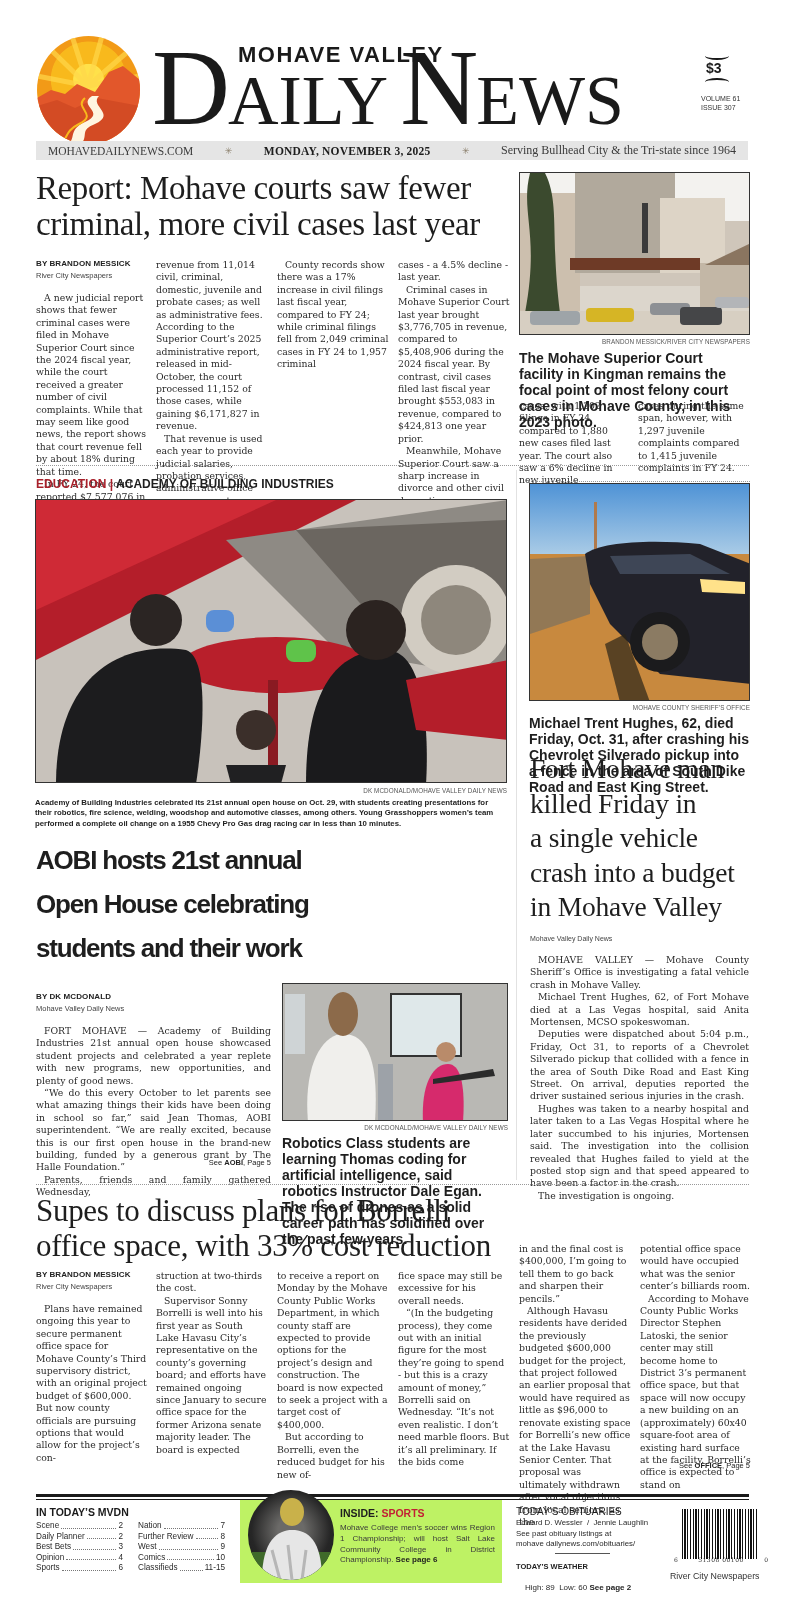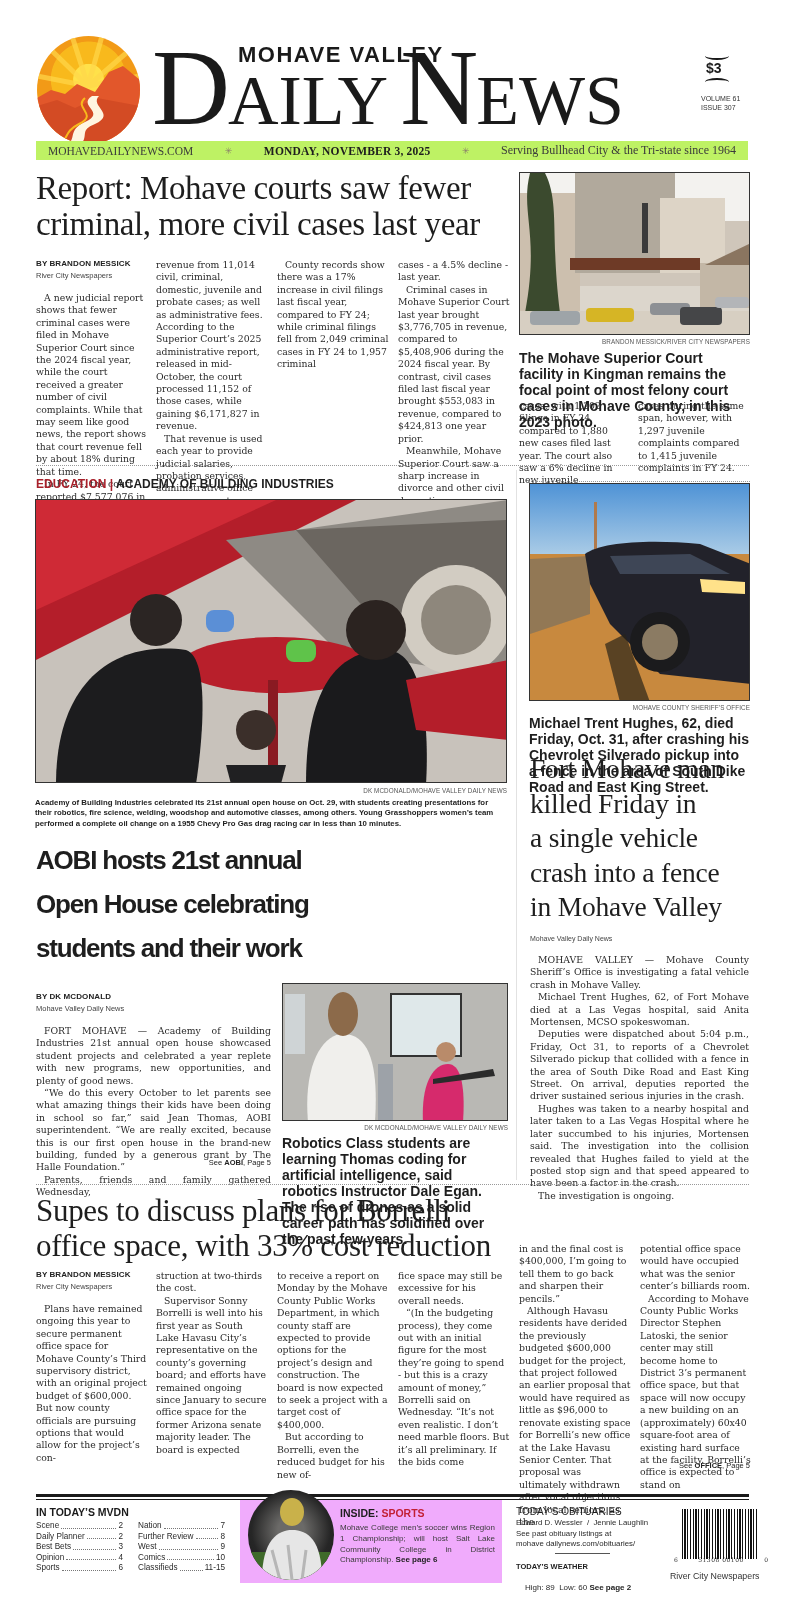--- a/index.html
+++ b/index.html
@@ -43,21 +43,21 @@
   <div class="abs serif" style="left:152px;top:34px;color:#1a1a1a;white-space:nowrap;line-height:1">
     <span style="font-size:108px;letter-spacing:-2px">D</span><span style="font-size:70px;letter-spacing:0px;vertical-align:baseline">AILY</span><span style="display:inline-block;width:12px"></span><span style="font-size:108px;letter-spacing:-2px">N</span><span style="font-size:70px;letter-spacing:0px">EWS</span>
   </div>
   <div class="abs" style="left:705px;top:52px;width:24px;height:8px;border-bottom:2px solid #1a1a1a;border-radius:0 0 50% 50%"></div>
   <div class="abs sans" style="left:706px;top:60px;font-size:14px;font-weight:bold;color:#1a1a1a">$3</div>
   <div class="abs" style="left:705px;top:78px;width:24px;height:8px;border-top:2px solid #1a1a1a;border-radius:50% 50% 0 0"></div>
   <div class="abs sans" style="left:701px;top:95px;font-size:7px;color:#333">VOLUME 61</div>
   <div class="abs sans" style="left:701px;top:104px;font-size:7px;color:#333">ISSUE 307</div>
 </div>
 
-<div class="abs" style="left:36px;top:141px;width:712px;height:19px;background:#bef264;display:flex;align-items:center;justify-content:space-between;padding:0 12px">
+<div class="abs" style="left:36px;top:141px;width:712px;height:19px;background:#e5e5e5;display:flex;align-items:center;justify-content:space-between;padding:0 12px">
   <span class="serif" style="font-size:11.5px;color:#3b3b3b">MOHAVEDAILYNEWS.COM</span>
   <span style="font-size:9px;color:#8a7e6a">✳</span>
   <span class="serif" style="font-size:11.5px;font-weight:bold;color:#1e1e1e;letter-spacing:0.2px">MONDAY, NOVEMBER 3, 2025</span>
   <span style="font-size:9px;color:#8a7e6a">✳</span>
   <span class="serif" style="font-size:12px;color:#3b3b3b">Serving Bullhead City &amp; the Tri-state since 1964</span>
 </div>
 
 <div>
   <div class="abs serif" style="left:36px;top:170px;width:480px;font-size:33px;line-height:36px;color:#1e1e1e;letter-spacing:-0.4px">
     <div>Report: Mohave courts saw fewer</div>
@@ -205,21 +205,21 @@
       <path d="M95 150 L120 218 L90 218 L75 160 Z" fill="#2a2418" opacity="0.7"></path>
     </svg>
   </div>
   <div class="abs credit" style="left:529px;top:704px;width:221px">MOHAVE COUNTY SHERIFF’S OFFICE</div>
   <div class="abs caption" style="left:529px;top:715px;width:221px">Michael Trent Hughes, 62, died Friday, Oct. 31, after crashing his Chevrolet Silverado pickup into a fence in the area of South Dike Road and East King Street.</div>
 
   <div class="abs serif" style="left:530px;top:752px;width:225px;font-size:27.5px;line-height:34.5px;color:#1e1e1e;white-space:nowrap;letter-spacing:-0.2px">
     <div>Fort Mohave man</div>
     <div>killed Friday in</div>
     <div>a single vehicle</div>
-    <div>crash into a fence</div>
+    <div>crash into a budget</div>
     <div>in Mohave Valley</div>
   </div>
   <div class="abs affil" style="left:530px;top:932px;font-size:7px">Mohave Valley Daily News</div>
   <div class="abs body-text" style="left:530px;top:954px;width:219px;text-align:justify">
     <p>MOHAVE VALLEY — Mohave County Sheriff’s Office is investigating a fatal vehicle crash in Mohave Valley.</p>
     <p>Michael Trent Hughes, 62, of Fort Mohave died at a Las Vegas hospital, said Anita Mortensen, MCSO spokeswoman.</p>
     <p>Deputies were dispatched about 5:04 p.m., Friday, Oct 31, to reports of a Chevrolet Silverado pickup that collided with a fence in the area of South Dike Road and East King Street. On arrival, deputies reported the driver sustained serious injuries in the crash.</p>
     <p>Hughes was taken to a nearby hospital and later taken to a Las Vegas Hospital where he later succumbed to his injuries, Mortensen said. The investigation into the collision revealed that Hughes failed to yield at the posted stop sign and that speed appeared to have been a factor in the crash.</p>
     <p>The investigation is ongoing.</p>
   </div>
@@ -318,21 +318,21 @@
         <span>10</span>
       </div>
     <div style="display:flex">
         <span>Classifieds</span>
         <span style="flex:1;border-bottom:1px dotted #777;margin:0 2px 3px"></span>
         <span>11-15</span>
       </div>
   </div>
 </div>
 
-<div class="abs" style="left:240px;top:1500px;width:262px;height:83px;background:#f0abfc">
+<div class="abs" style="left:240px;top:1500px;width:262px;height:83px;background:#bef264">
   <div class="abs" style="left:8px;top:-10px;width:86px;height:90px;border-radius:50%;overflow:hidden;background:radial-gradient(circle at 50% 45%,#6b6a68 0 20%,#262626 60%,#1a1a1a 100%)">
     <svg width="86" height="90" viewBox="0 0 86 90">
       <rect x="0" y="62" width="86" height="28" fill="#3f6a2a"></rect>
       <ellipse cx="44" cy="22" rx="12" ry="14" fill="#c9b14a"></ellipse>
       <path d="M14 90 C 14 50, 30 40, 44 40 C 60 40, 74 50, 74 90 Z" fill="#e6e6e6"></path>
       <path d="M24 60 L32 90 M40 55 L44 90 M58 60 L54 90" stroke="#b6b6b6" stroke-width="3"></path>
     </svg>
   </div>
   <div class="abs sans" style="left:100px;top:7px;font-size:10.5px;font-weight:bold;color:#1e1e1e">
     <span>INSIDE: </span><span style="color:#c21f34">SPORTS</span>

